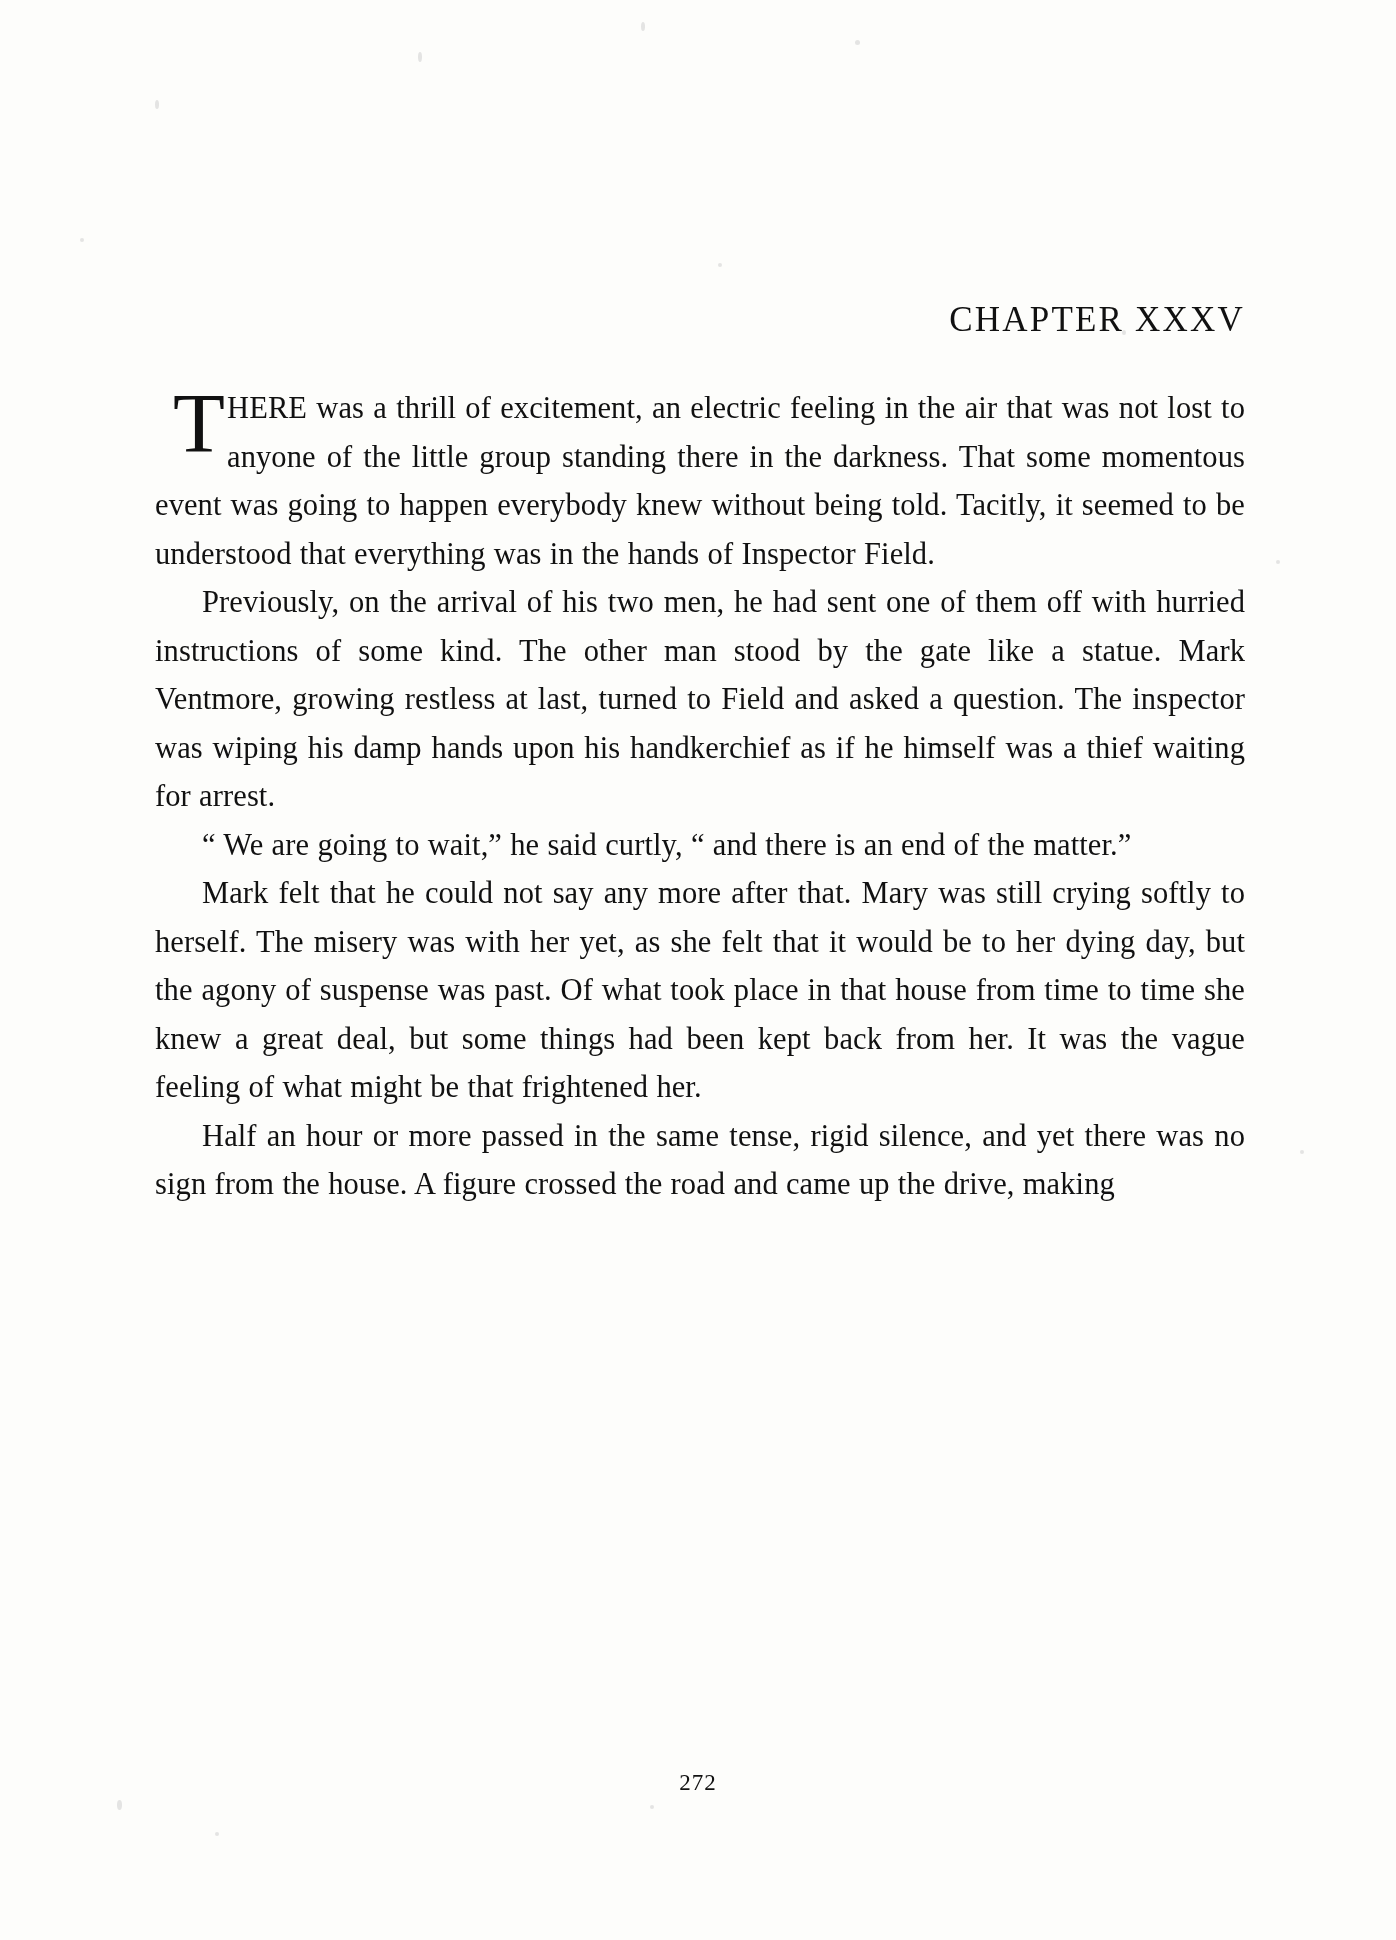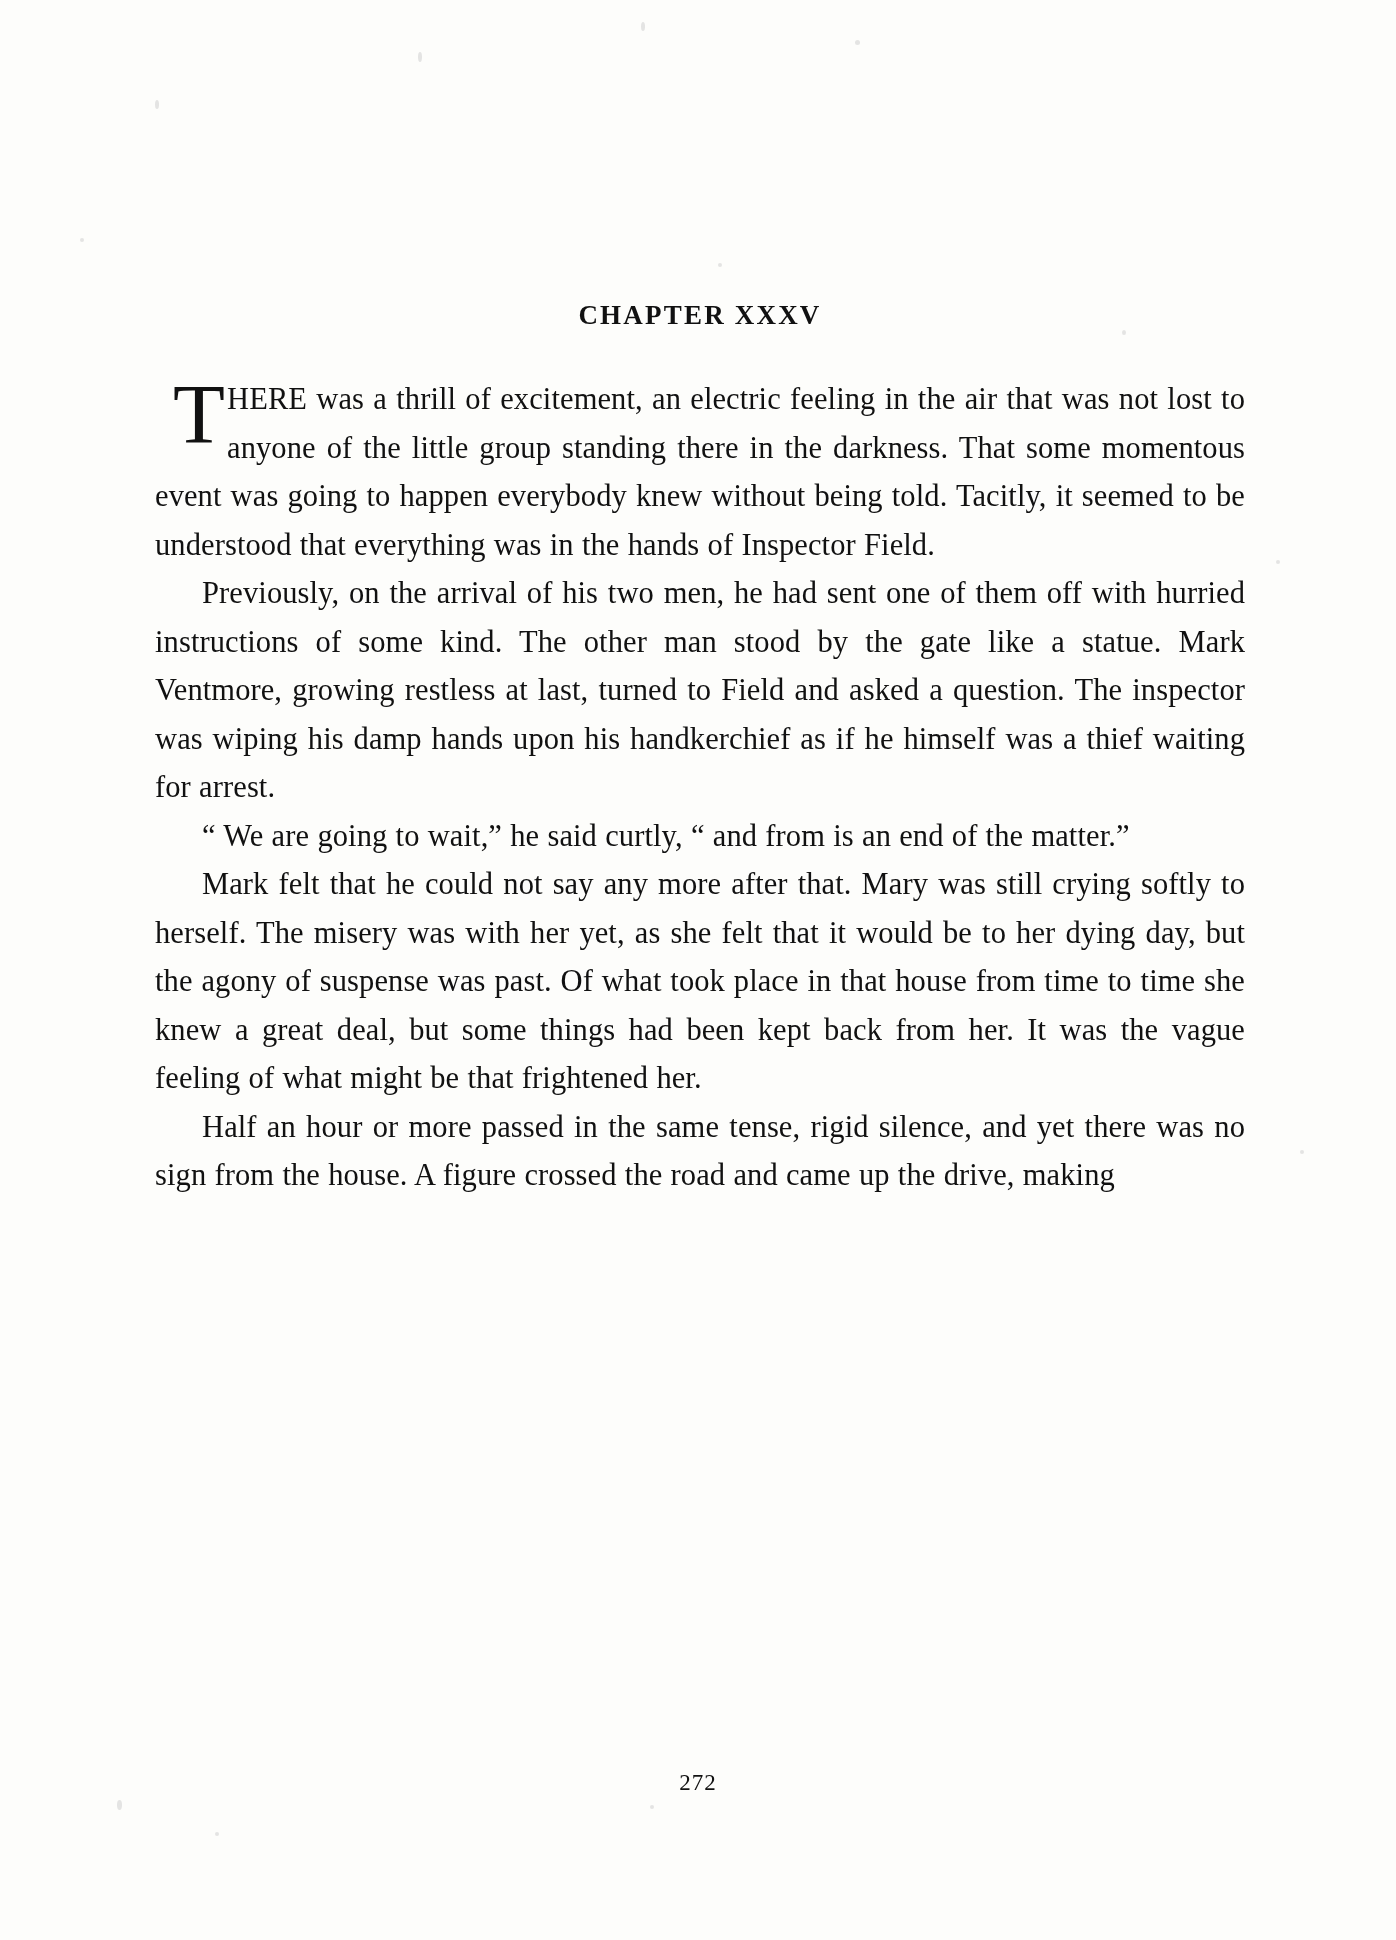--- a/index.html
+++ b/index.html
@@ -23,24 +23,24 @@
     height: 1940px;
     background: #fdfdfb;
   }
   .text-block {
     position: absolute;
     left: 155px;
     top: 300px;
     width: 1090px;
   }
   .chapter-heading {
-    text-align: center;
-    font-size: 27px;
+    text-align: right;
+    font-size: 35px;
     letter-spacing: 2.2px;
-    font-weight: 700;
+    font-weight: 400;
     margin: 0 0 44px 0;
     font-family: "Liberation Serif", serif;
   }
   .para {
     font-size: 30.5px;
     line-height: 48.5px;
     text-align: justify;
     text-justify: inter-word;
     margin: 0;
     text-indent: 47px;
@@ -96,21 +96,21 @@
   <div class="text-block">
 
     <h1 class="chapter-heading">CHAPTER XXXV</h1>
 
     <p class="para first">
       <span class="dropcap">T</span><span>HERE was a thrill of excitement, an electric feeling in the air that was not lost to anyone of the little group standing there in the darkness.  That some momentous event was going to happen everybody knew without being told.  Tacitly, it seemed to be understood that everything was in the hands of Inspector Field.</span>
     </p>
 
     <p class="para"><span>Previously, on the arrival of his two men, he had sent one of them off with hurried instructions of some kind.  The other man stood by the gate like a statue. Mark Ventmore, growing restless at last, turned to Field and asked a question.  The inspector was wiping his damp hands upon his handkerchief as if he himself was a thief waiting for arrest.</span></p>
 
-    <p class="para"><span>“ We are going to wait,” he said curtly, “ and from is an end of the matter.”</span></p>
+    <p class="para"><span>“ We are going to wait,” he said curtly, “ and there is an end of the matter.”</span></p>
 
     <p class="para"><span>Mark felt that he could not say any more after that. Mary was still crying softly to herself.  The misery was with her yet, as she felt that it would be to her dying day, but the agony of suspense was past.  Of what took place in that house from time to time she knew a great deal, but some things had been kept back from her.  It was the vague feeling of what might be that frightened her.</span></p>
 
     <p class="para"><span>Half an hour or more passed in the same tense, rigid silence, and yet there was no sign from the house.  A figure crossed the road and came up the drive, making</span></p>
 
   </div>
 
   <div class="page-number">272</div>
 
 </div>

